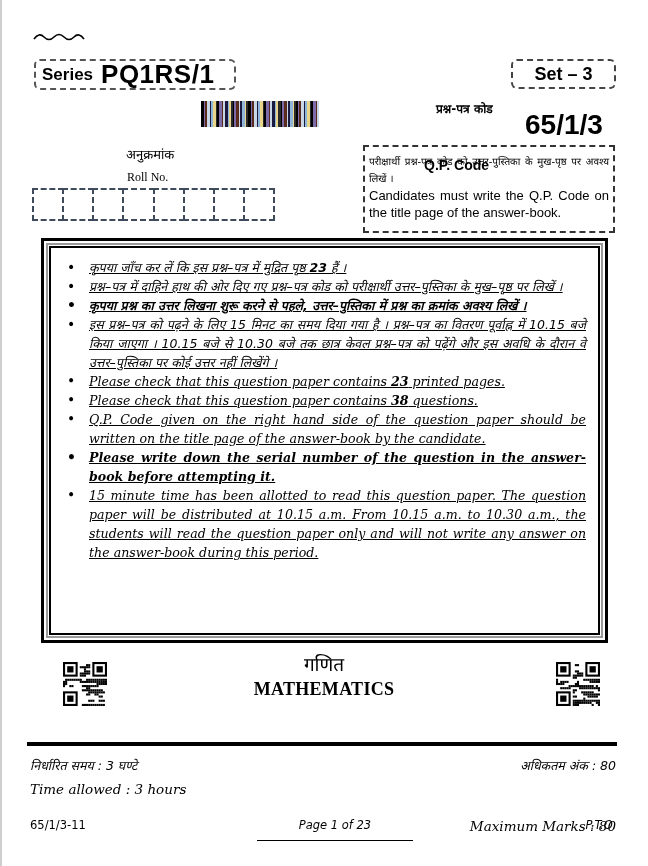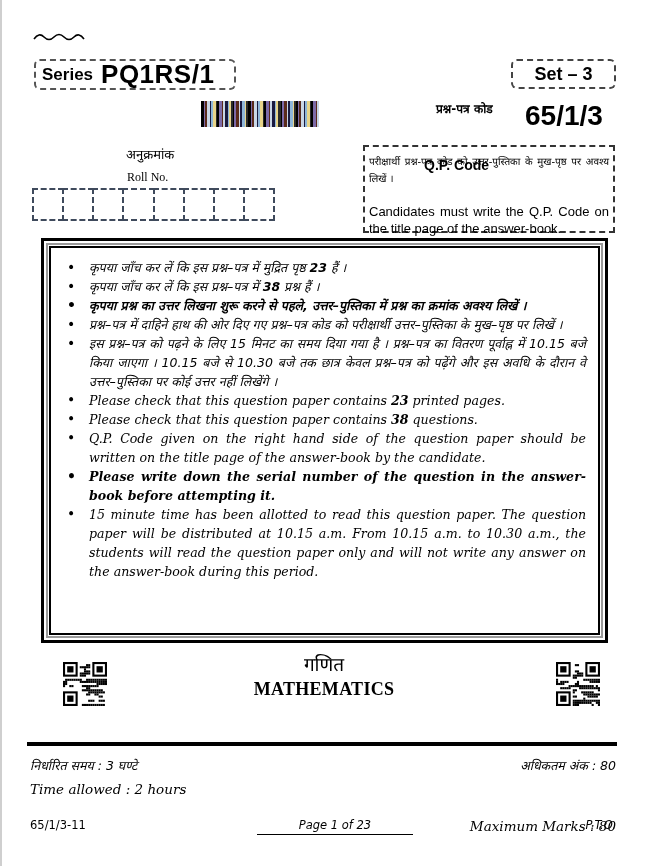--- a/index.html
+++ b/index.html
@@ -24,38 +24,38 @@
       border: 2px dashed #444; border-radius: 6px;
       font-family: "Liberation Sans", sans-serif; font-weight: bold; font-size: 18px;
       display: flex; align-items: center; justify-content: center; white-space: nowrap;
     }
 
     .barcode { left: 201px; top: 101px; width: 118px; height: 26px; display: flex; align-items: stretch; }
     .barcode span { display: block; height: 100%; }
 
     .qp-hindi { left: 424px; top: 100px; font-size: 12px; font-family: "DejaVu Sans", sans-serif; font-weight: bold; margin-left: 12px; }
     .qp-eng { left: 424px; top: 117px; font-size: 14px; font-family: "Liberation Sans", sans-serif; font-weight: bold; margin-top: 40px; }
-    .qp-code { left: 525px; top: 100px; font-size: 28px; font-family: "Liberation Sans", sans-serif; font-weight: bold; }
+    .qp-code { left: 525px; top: 109px; font-size: 28px; font-family: "Liberation Sans", sans-serif; font-weight: bold; }
 
     .roll-hindi { left: 126px; top: 145px; font-size: 13px; font-family: "DejaVu Sans", sans-serif; }
     .roll-eng { left: 127px; top: 170px; font-size: 12px; font-family: "Liberation Serif", serif; }
     .roll-grid { left: 32px; top: 188px; width: 243px; height: 33px; display: flex; }
     .roll-cell { flex: 1; height: 100%; border: 2px dashed #3f4a5c; margin-left: -2px; }
     .roll-cell:first-child { margin-left: 0; }
 
     .notice-box {
       left: 363px; top: 145px; width: 252px; height: 88px;
       border: 2px dashed #333; padding: 6px 4px 0 4px;
     }
     .notice-box .hi { font-family: "DejaVu Sans", sans-serif; font-size: 10px; line-height: 17px; text-align: justify; }
-    .notice-box .en { font-family: "Liberation Sans", sans-serif; font-size: 13px; line-height: 17px; text-align: justify; margin-top: 16px; }
+    .notice-box .en { font-family: "Liberation Sans", sans-serif; font-size: 13px; line-height: 17px; text-align: justify; }
 
     .instr-frame {
       left: 41px; top: 238px; width: 567px; height: 405px;
-      border: 3px solid #000; padding: 2px;
+      border: 3px solid #000; padding: 2px; text-decoration: underline;
     }
     .instr-frame .mid { width: 100%; height: 100%; border: 2px solid #9a9a9a; padding: 1px; }
     .instr-frame .inner { width: 100%; height: 100%; border: 2px solid #000; padding: 10px 12px 0 14px; }
 
     .instr-list { list-style: none; }
     .instr-list li { position: relative; padding-left: 24px; text-align: justify; }
     .instr-list li::before { content: "•"; position: absolute; left: 2px; top: 0; font-size: 14px; font-style: normal; }
     .hi-item { font-family: "DejaVu Sans", sans-serif; font-style: italic; font-size: 12.5px; line-height: 19px; }
     .en-item { font-family: "DejaVu Serif", serif; font-style: italic; font-size: 12.6px; line-height: 19px; }
     .bold { font-weight: bold; }
@@ -68,21 +68,21 @@
     .subject-en { left: 0; width: 648px; top: 679px; text-align: center; font-family: "Liberation Serif", serif; font-weight: bold; font-size: 18px; letter-spacing: 0.3px; }
 
     .rule { left: 27px; top: 742px; width: 590px; height: 4px; background: #000; }
 
     .time-hi { left: 30px; top: 757px; font-family: "DejaVu Sans", sans-serif; font-style: italic; font-size: 12.5px; }
     .marks-hi { right: 32px; top: 757px; font-family: "DejaVu Sans", sans-serif; font-style: italic; font-size: 12.5px; }
     .time-en { left: 30px; top: 781px; font-family: "DejaVu Serif", serif; font-style: italic; font-size: 13.5px; }
     .marks-en { right: 32px; top: 818px; font-family: "DejaVu Serif", serif; font-style: italic; font-size: 13.5px; }
 
     .foot-code { left: 30px; top: 818px; font-family: "DejaVu Sans", sans-serif; font-size: 11.5px; }
-    .foot-page { left: 257px; top: 818px; width: 156px; text-align: center; font-family: "DejaVu Sans", sans-serif; font-style: italic; font-size: 11.5px; padding-bottom: 2px; border-bottom: 1.5px solid #000; }
+    .foot-page { left: 257px; top: 818px; width: 156px; text-align: center; font-family: "DejaVu Sans", sans-serif; font-style: italic; font-size: 11.5px; padding-bottom: 8px; border-bottom: 1.5px solid #000; }
     .foot-pto { right: 32px; top: 818px; font-family: "DejaVu Sans", sans-serif; font-style: italic; font-size: 11.5px; }
   </style>
 </head>
 <body>
 
 <div class="page-edge"></div>
 
 <svg class="abs tilde" viewBox="0 0 52 14">
   <path d="M1 9 Q6 2 11 7 T21 7 T31 7 T41 7 T51 9" fill="none" stroke="#000" stroke-width="1.6"></path>
 </svg>
@@ -179,23 +179,22 @@
 <div class="abs notice-box">
   <div class="hi">परीक्षार्थी प्रश्न-पत्र कोड को उत्तर-पुस्तिका के मुख-पृष्ठ पर अवश्य लिखें ।</div>
   <div class="en">Candidates must write the Q.P. Code on the title page of the answer-book.</div>
 </div>
 
 <div class="abs instr-frame">
   <div class="mid">
     <div class="inner">
       <ul class="instr-list" id="instr-list">
           <li class="hi-item"><span>कृपया जाँच कर लें कि इस प्रश्न–पत्र में मुद्रित पृष्ठ </span><span style="font-weight: bold;">23</span><span> हैं ।</span></li>
-          <li class="hi-item"><span>कृपया जाँच कर लें कि इस प्रश्न–पत्र में </span><span style="font-weight: bold;">38</span><span> प्रश्न हैं ।</span></li>
+          <li class="hi-item"><span>प्रश्न–पत्र में दाहिने हाथ की ओर दिए गए प्रश्न–पत्र कोड को परीक्षार्थी उत्तर–पुस्तिका के मुख–पृष्ठ पर लिखें ।</span></li>
           <li class="hi-item bold"><span>कृपया प्रश्न का उत्तर लिखना शुरू करने से पहले, उत्तर–पुस्तिका में प्रश्न का क्रमांक अवश्य लिखें ।</span></li>
-          <li class="hi-item"><span>प्रश्न–पत्र में दाहिने हाथ की ओर दिए गए प्रश्न–पत्र कोड को परीक्षार्थी उत्तर–पुस्तिका के मुख–पृष्ठ पर लिखें ।</span></li>
           <li class="hi-item"><span>इस प्रश्न–पत्र को पढ़ने के लिए 15 मिनट का समय दिया गया है । प्रश्न–पत्र का वितरण पूर्वाह्न में 10.15 बजे किया जाएगा । 10.15 बजे से 10.30 बजे तक छात्र केवल प्रश्न–पत्र को पढ़ेंगे और इस अवधि के दौरान वे उत्तर–पुस्तिका पर कोई उत्तर नहीं लिखेंगे ।</span></li>
           <li class="en-item"><span>Please check that this question paper contains </span><span style="font-weight: bold;">23</span><span> printed pages.</span></li>
           <li class="en-item"><span>Please check that this question paper contains </span><span style="font-weight: bold;">38</span><span> questions.</span></li>
           <li class="en-item"><span>Q.P. Code given on the right hand side of the question paper should be written on the title page of the answer-book by the candidate.</span></li>
           <li class="en-item bold"><span>Please write down the serial number of the question in the answer-book before attempting it.</span></li>
           <li class="en-item"><span>15 minute time has been allotted to read this question paper. The question paper will be distributed at 10.15 a.m. From 10.15 a.m. to 10.30 a.m., the students will read the question paper only and will not write any answer on the answer-book during this period.</span></li>
         </ul>
     </div>
   </div>
 </div>
@@ -459,18 +458,18 @@
     <rect x="2" y="16" width="3" height="3" fill="#000"></rect>
   </svg>
 
 <div class="abs subject-hi">गणित</div>
 <div class="abs subject-en">MATHEMATICS</div>
 
 <div class="abs rule"></div>
 
 <div class="abs time-hi">निर्धारित समय : 3 घण्टे</div>
 <div class="abs marks-hi">अधिकतम अंक : 80</div>
-<div class="abs time-en">Time allowed : 2 hours</div>
+<div class="abs time-en">Time allowed : 3 hours</div>
 <div class="abs marks-en">Maximum Marks : 80</div>
 
 <div class="abs foot-code">65/1/3-11</div>
 <div class="abs foot-page">Page 1 of 23</div>
 <div class="abs foot-pto">P.T.O.</div>
 
 </body></html>

